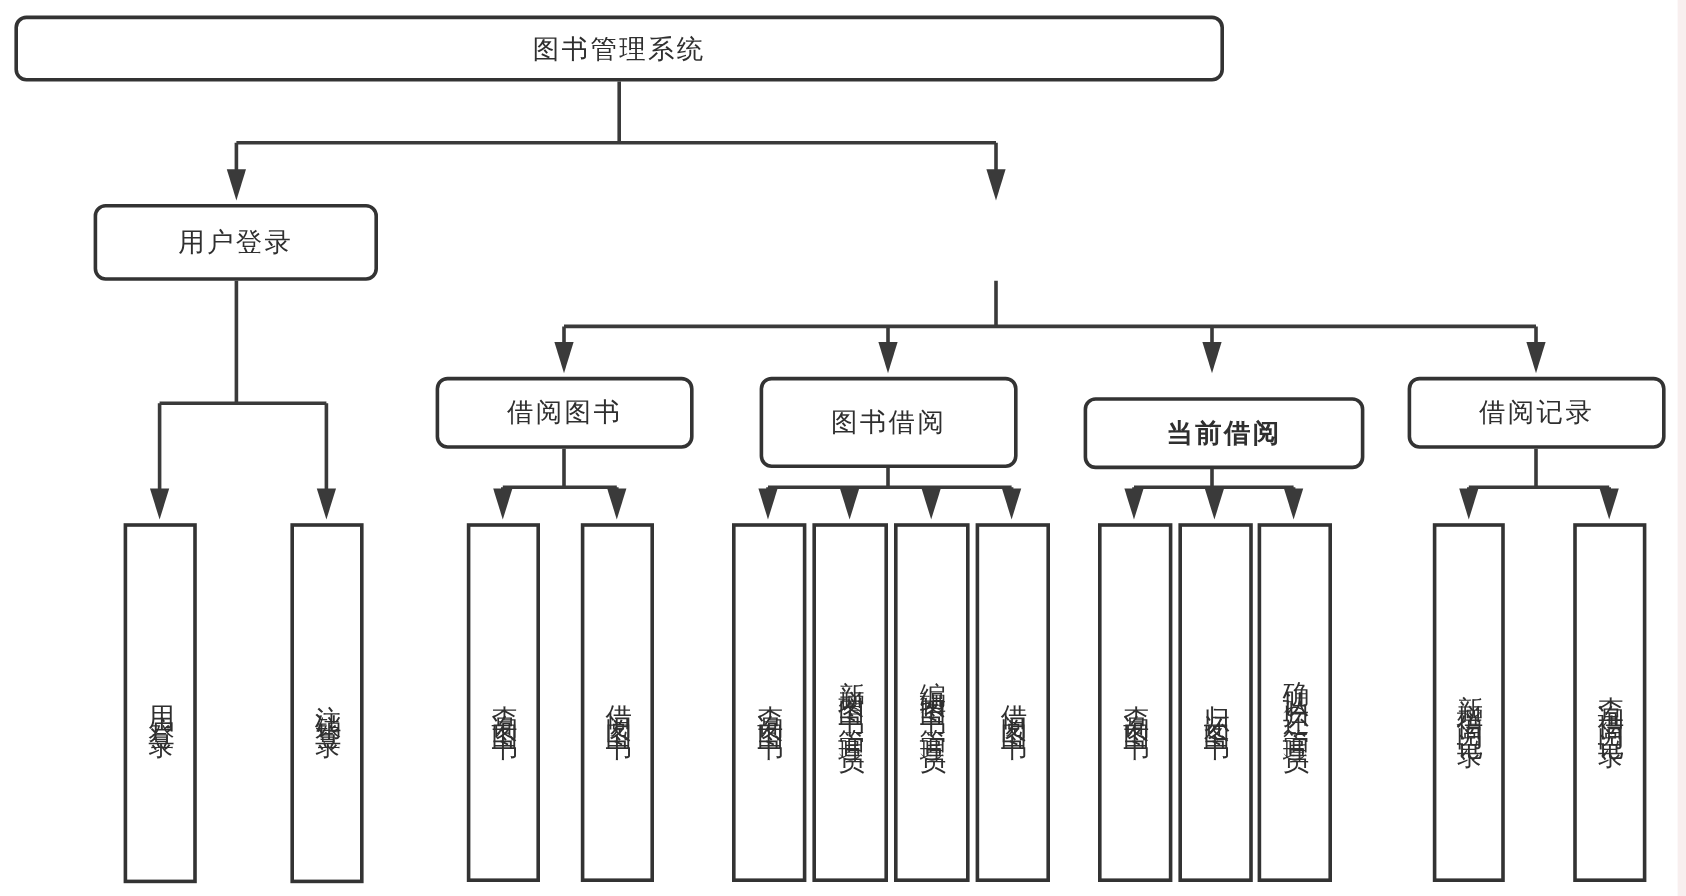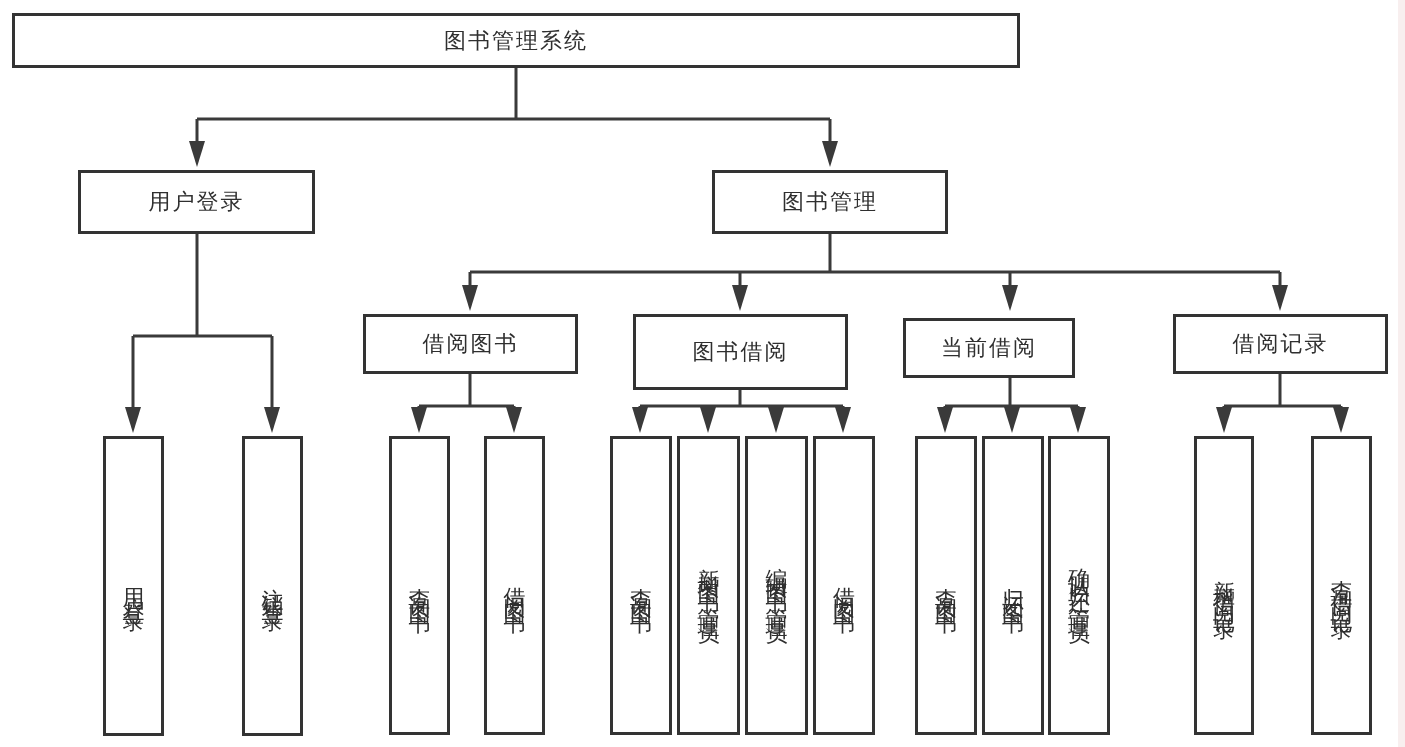--- a/index.html
+++ b/index.html
@@ -39,20 +39,21 @@
     color: #2f2f2f;
     display: flex;
     align-items: center;
     justify-content: center;
     z-index: 2;
   }
   .box {
     font-size: 22px;
     letter-spacing: 2px;
     white-space: nowrap;
+    border-radius: 10px;
   }
   .vbox {
     font-size: 22px;
     writing-mode: vertical-rl;
     text-orientation: mixed;
     letter-spacing: 8px;
     line-height: 1;
   }
   .watermark {
     position: absolute;
@@ -65,21 +66,21 @@
     white-space: nowrap;
   }
 
   
   #n-root   { left: 12px;   top: 13px;  width: 1008px; height: 55px; }
   #n-login  { left: 78px;   top: 170px; width: 237px;  height: 64px; }
   #n-mgmt   { left: 712px;  top: 170px; width: 236px;  height: 64px; }
 
   #n-sec0   { left: 363px;  top: 314px; width: 215px;  height: 60px; }
   #n-sec1   { left: 633px;  top: 314px; width: 215px;  height: 76px; }
-  #n-sec2   { left: 903px;  top: 318px; width: 172px;  height: 60px; }
+  #n-sec2   { left: 903px;  top: 331px; width: 234px;  height: 60px; font-weight: bold; }
   #n-sec3   { left: 1173px; top: 314px; width: 215px;  height: 60px; }
 
   #n-login-c0 { left: 103px;  top: 436px; width: 61px; height: 300px; }
   #n-login-c1 { left: 242px;  top: 436px; width: 61px; height: 300px; }
 
   #n-s0c0   { left: 389px;  top: 436px; width: 61px; height: 299px; }
   #n-s0c1   { left: 484px;  top: 436px; width: 61px; height: 299px; }
 
   #n-s1c0   { left: 610px;  top: 436px; width: 62px; height: 299px; }
   #n-s1c1   { left: 677px;  top: 436px; width: 63px; height: 299px; }
@@ -128,21 +129,20 @@
       <polygon points="1004,407 1020,407 1012,433"></polygon>
       <polygon points="1070,407 1086,407 1078,433"></polygon>
       <polygon points="1216,407 1232,407 1224,433"></polygon>
       <polygon points="1333,407 1349,407 1341,433"></polygon>
     </g>
   </svg>
 
   <div class="box" id="n-root">图书管理系统</div>
 
   <div class="box" id="n-login">用户登录</div>
-  <div class="box" id="n-mgmt">图书管理</div>
 
   <div class="box" id="n-sec0">借阅图书</div>
   <div class="box" id="n-sec1">图书借阅</div>
   <div class="box" id="n-sec2">当前借阅</div>
   <div class="box" id="n-sec3">借阅记录</div>
 
   <div class="vbox" id="n-login-c0">用户登录</div>
   <div class="vbox" id="n-login-c1">注销登录</div>
 
   <div class="vbox" id="n-s0c0">查询图书</div>

